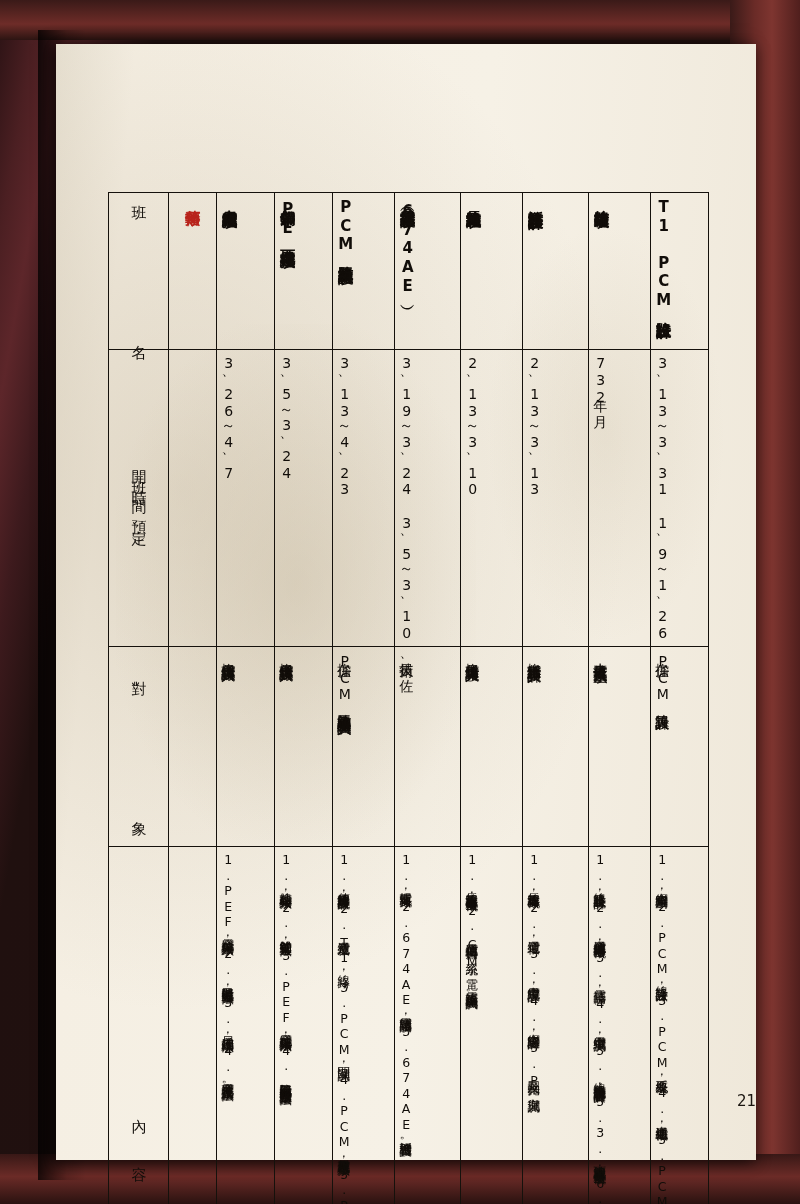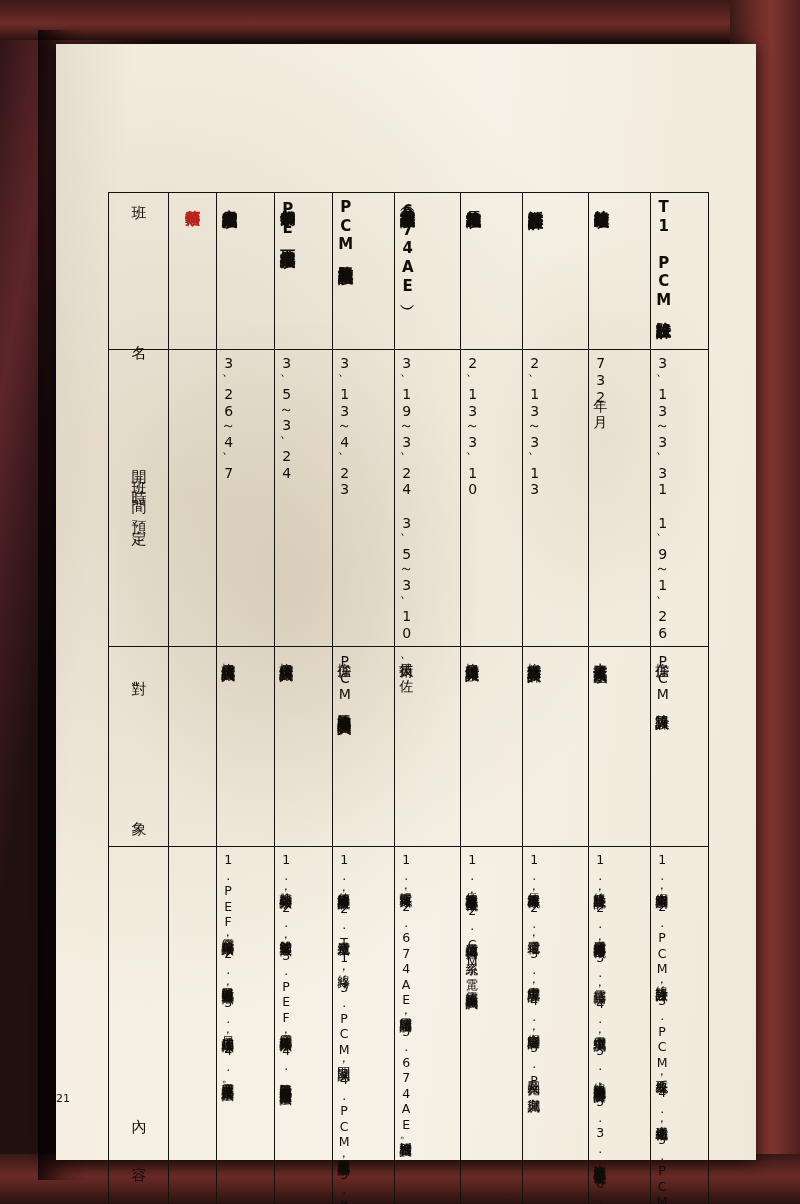--- a/index.html
+++ b/index.html
@@ -139,22 +139,22 @@
   }
   .timecell { font-size: 14px; line-height: 1.2; }
   .targetcell { font-size: 14px; line-height: 1.2; }
   .contentcell { font-size: 12.5px; line-height: 1.25; }
 
   .page-number {
     position: absolute;
     left: 0;
     width: 700px;
     top: 1048px;
-    text-align: left;
-    font-size: 11px;
+    text-align: right;
+    font-size: 15px;
     color: #1a1510;
     font-family: "DejaVu Sans", "Liberation Sans", sans-serif;
   }
 </style>
 </head>
 <body>
 
 <div id="page">
   <div class="cover"></div>
   <div class="cover-top"></div>

